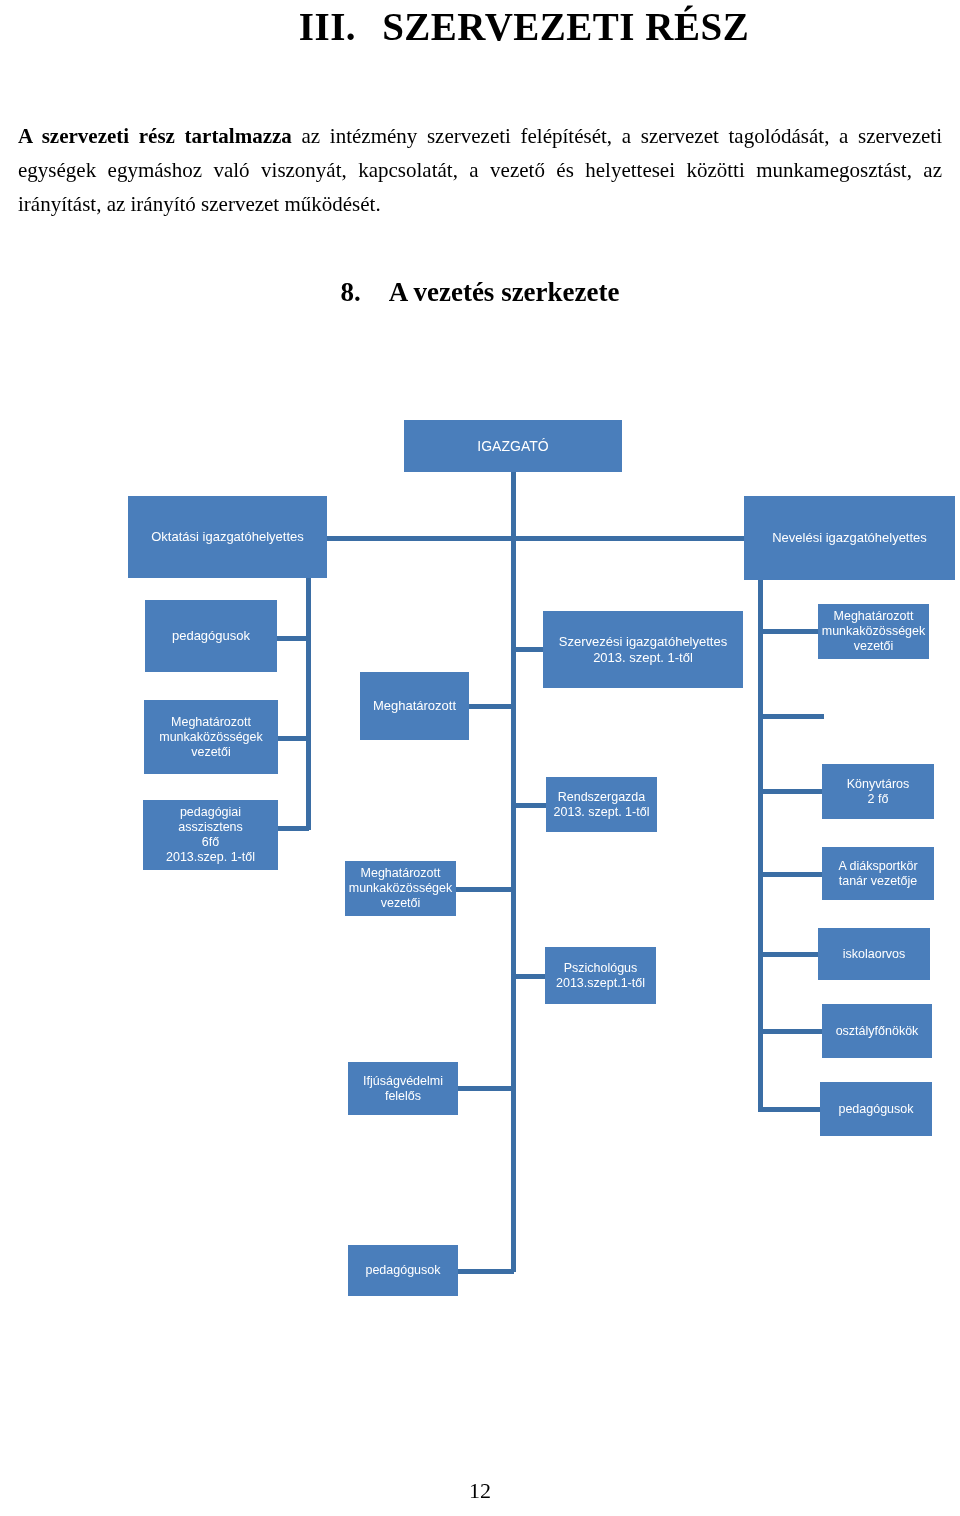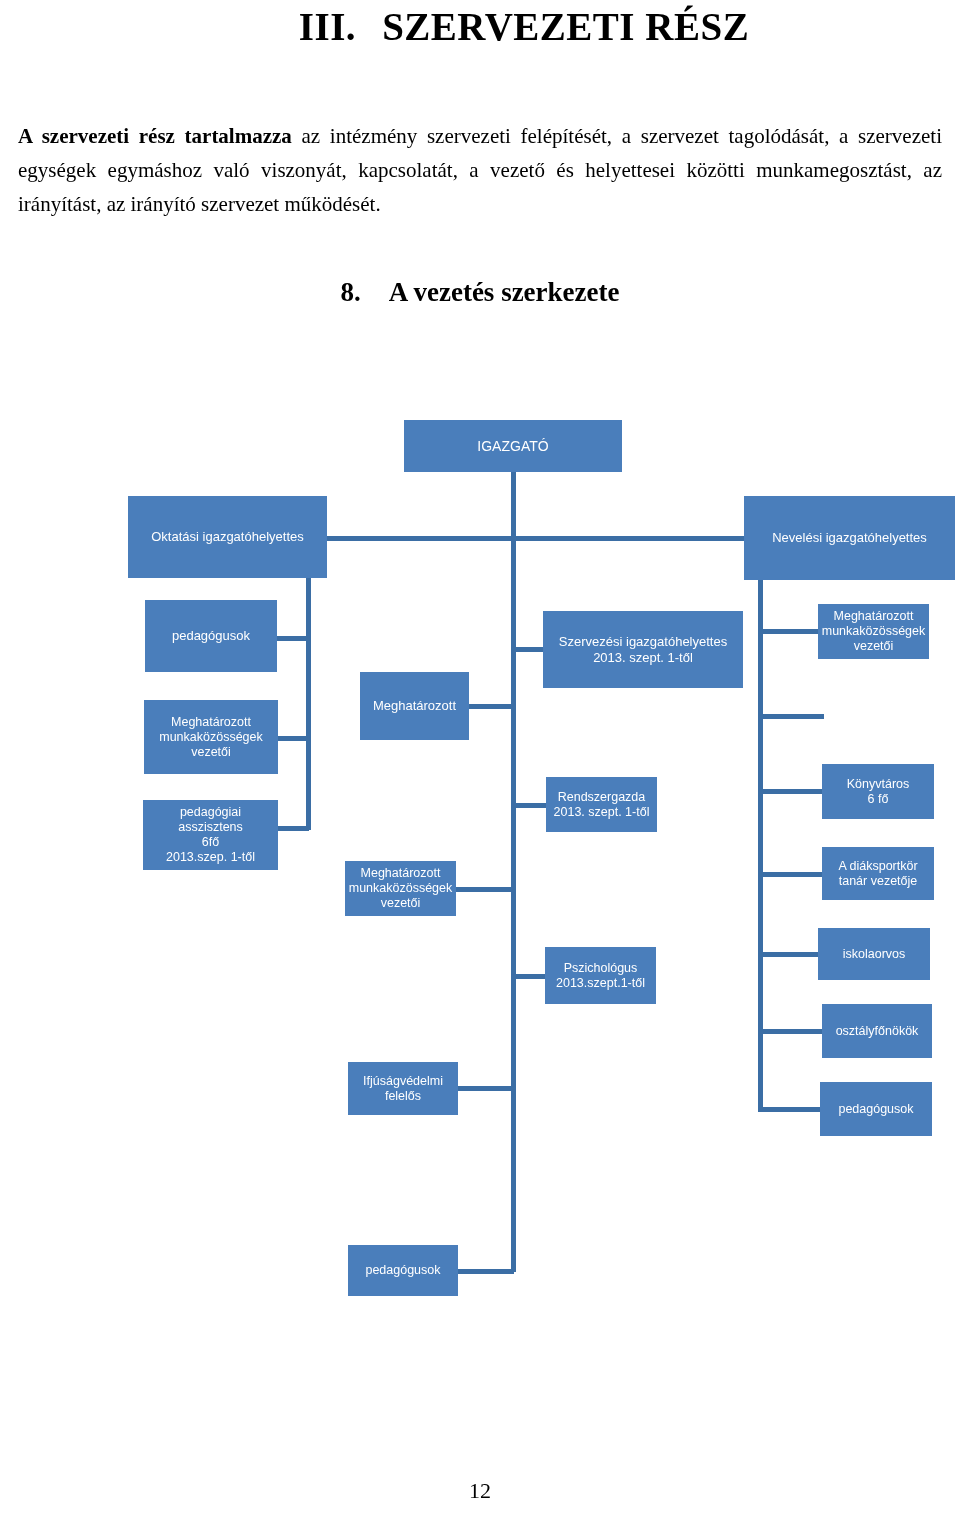--- a/index.html
+++ b/index.html
@@ -170,21 +170,21 @@
 
 
   <div class="node small" style="left:143px; top:800px; width:135px; height:70px;">pedagógiai asszisztens
 6fő
 2013.szep. 1-től</div>
 
   <div class="node small" style="left:546px; top:777px; width:111px; height:55px;">Rendszergazda
 2013. szept. 1-től</div>
 
   <div class="node small" style="left:822px; top:764px; width:112px; height:55px;">Könyvtáros
-6 fő</div>
+2 fő</div>
 
   <div class="node small" style="left:345px; top:861px; width:111px; height:55px;">Meghatározott
 munkaközösségek
 vezetői</div>
 
   <div class="node small" style="left:822px; top:847px; width:112px; height:53px;">A diáksportkör
 tanár vezetője</div>
 
   <div class="node small" style="left:545px; top:947px; width:111px; height:57px;">Pszichológus
 2013.szept.1-től</div>

